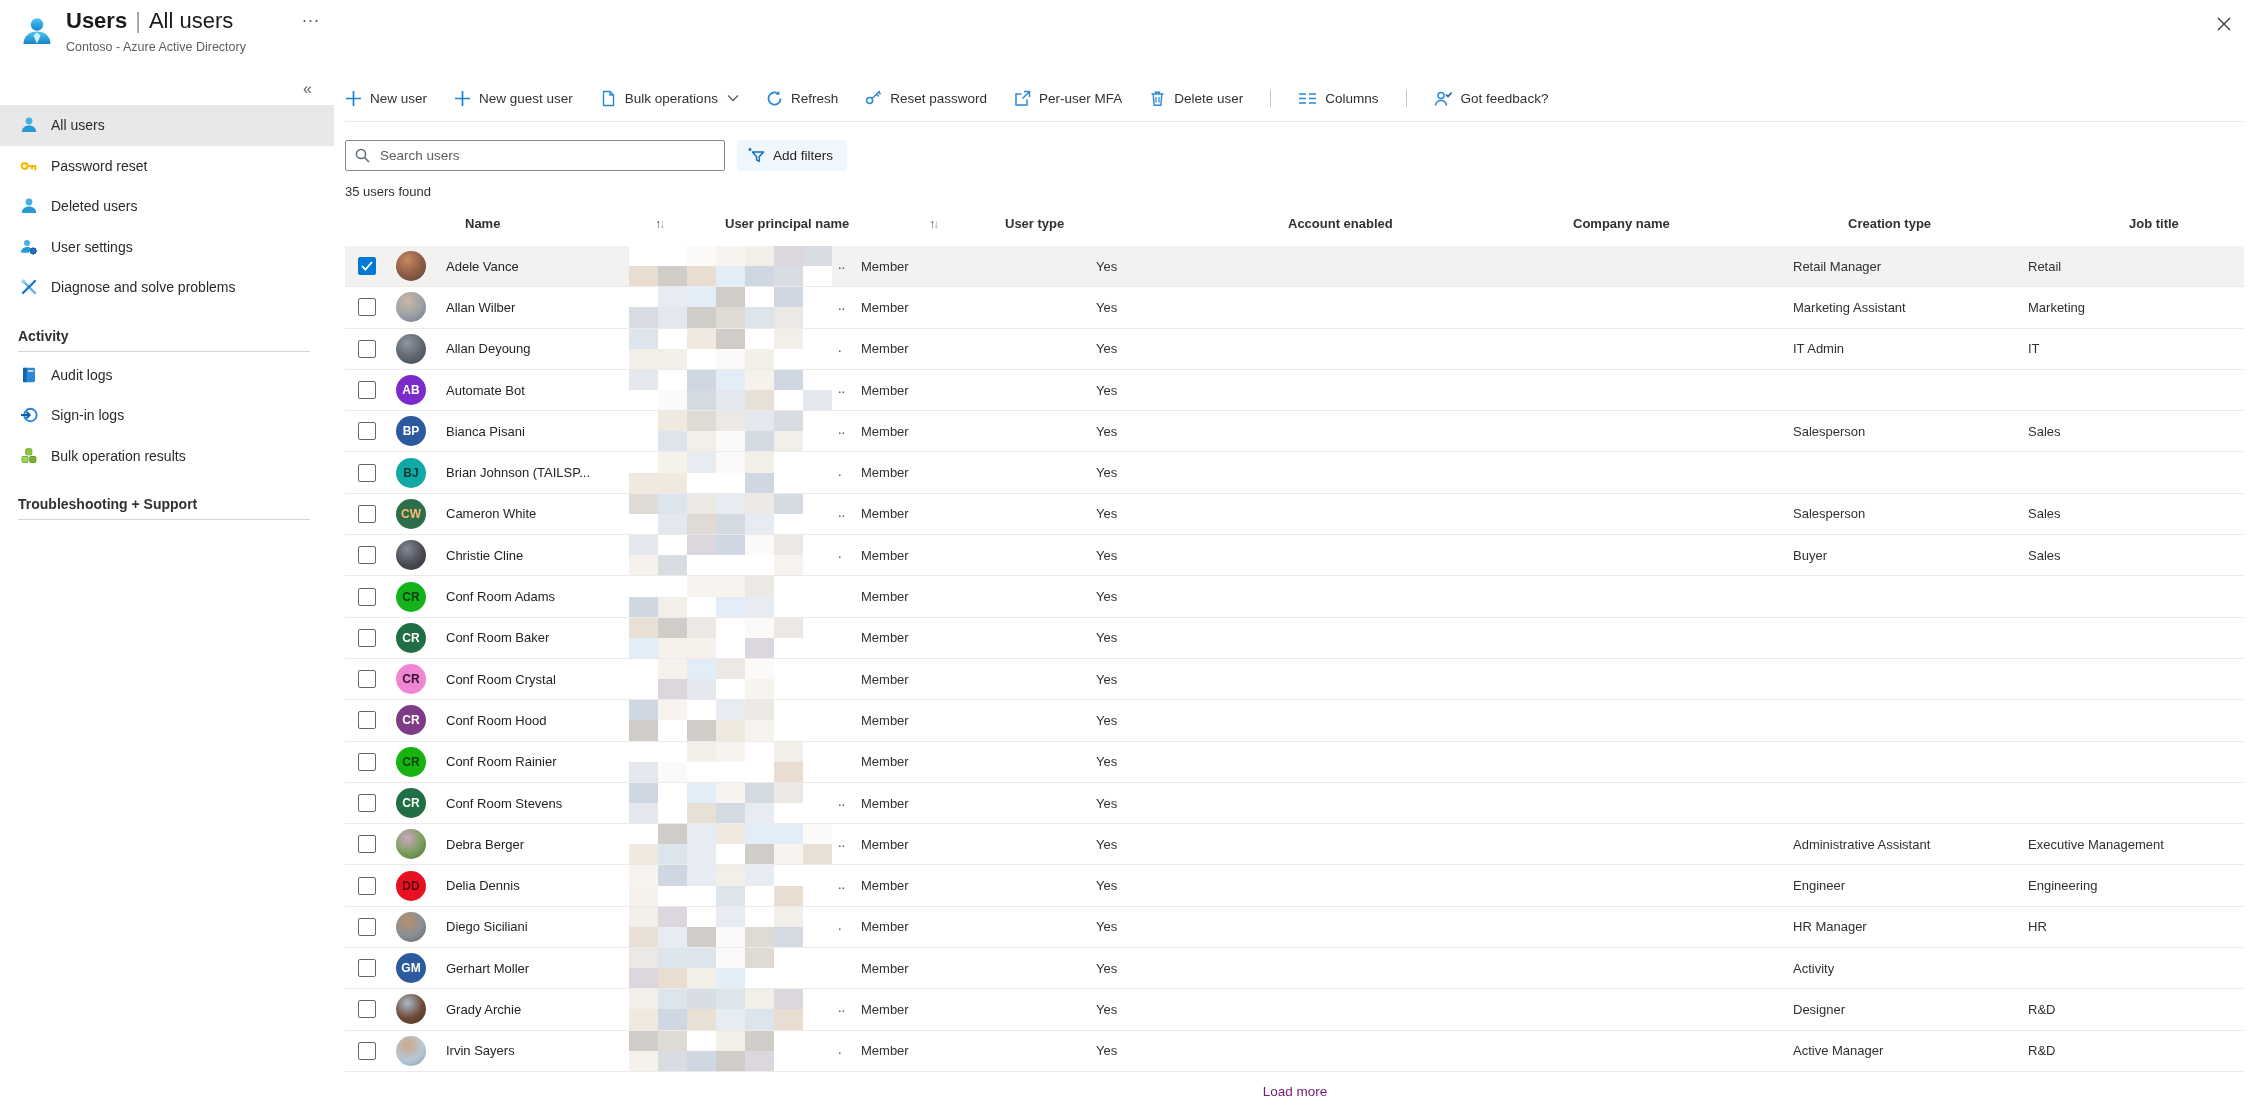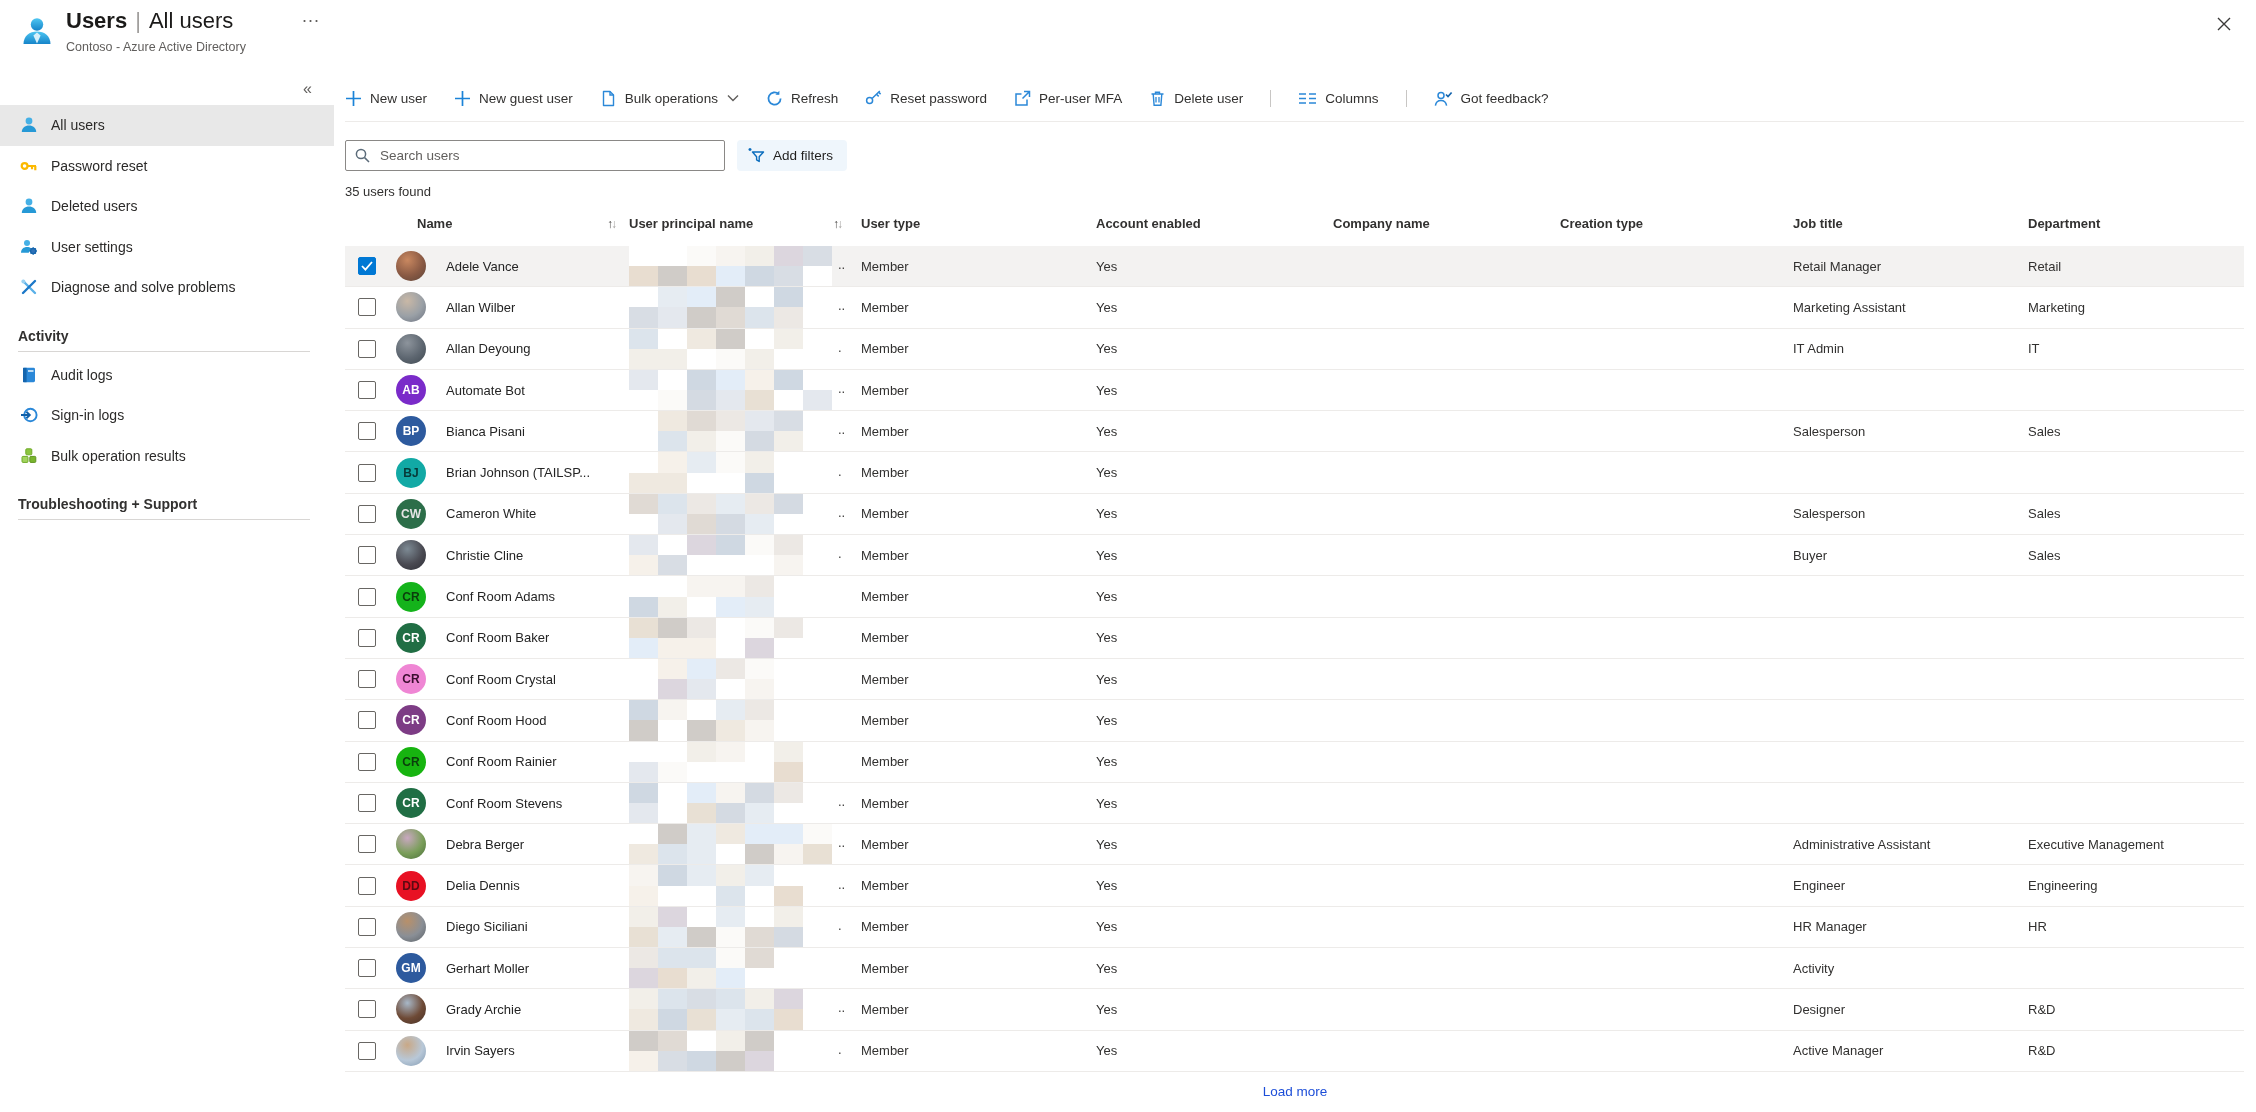--- a/index.html
+++ b/index.html
@@ -40,21 +40,21 @@
   #searchbox{display:flex;align-items:center;width:380px;height:31px;border:1px solid #8a8886;border-radius:2px;background:#fff;box-sizing:border-box;padding:0 8px;}
   #searchbox input{border:none;outline:none;flex:1;font-size:13.5px;font-family:"Liberation Sans",sans-serif;color:#323130;margin-left:7px;background:transparent;}
   #searchbox input::placeholder{color:#605e5c;}
   #addfilters{display:flex;align-items:center;margin-left:12px;height:31px;padding:0 14px 0 10px;background:#eff6fc;border-radius:4px;font-size:13.5px;color:#201f1e;cursor:pointer;}
   #addfilters .tic{margin-right:7px;display:flex;align-items:center;}
   #results-count{margin:13px 0 0 11px;font-size:13px;color:#323130;height:17px;}
 
   
   #table{margin:7px 12px 0 11px;}
   .trow,#thead-row{display:grid;grid-template-columns:44px 240px 232px 235px 237px 227px 233px 235px 216px;align-items:center;}
-  #thead-row{height:31px;margin-bottom:7px;font-size:13px;font-weight:700;color:#323130;}
+  #thead-row{height:31px;margin-bottom:7px;font-size:13px;font-weight:700;color:#323130;gap:48px;}
   .hcell{display:flex;align-items:center;overflow:hidden;white-space:nowrap;}
   .hc-name{padding-left:28px;}
   .sort{display:flex;margin-left:auto;font-size:12px;font-weight:400;cursor:pointer;}
   .sort .up{color:#484644;}
   .sort .dn{color:#a19f9d;margin-left:-2px;}
   .hc-name .sort{margin-right:12px;}
   .hc-upn .sort{margin-right:18px;}
 
   .trow{height:41.3px;border-bottom:1px solid #edebe9;box-sizing:border-box;font-size:13px;color:#323130;cursor:pointer;}
   .trow.sel{background:#f3f2f1;}
@@ -64,21 +64,21 @@
   .cname{display:flex;align-items:center;overflow:hidden;}
   .avatar{width:30px;height:30px;border-radius:50%;margin-left:7px;flex:0 0 30px;display:flex;align-items:center;justify-content:center;font-size:12px;font-weight:700;}
   .nm{margin-left:20px;white-space:nowrap;overflow:hidden;text-overflow:ellipsis;color:#242424;}
   .upncell{position:relative;height:100%;}
   .mosaic{position:absolute;left:0;top:0;bottom:0;display:flex;flex-wrap:wrap;overflow:hidden;align-content:stretch;}
   .tile{height:50%;}
   .ell{position:absolute;left:209px;top:50%;transform:translateY(-62%);font-size:13px;color:#3b3a39;}
   .cell{white-space:nowrap;overflow:hidden;}
 
   #loadmore-wrap{text-align:center;margin-top:10px;}
-  #loadmore{color:#1d4ed8;font-size:13.5px;cursor:pointer;display:inline-block;}
+  #loadmore{color:#701a75;font-size:13.5px;cursor:pointer;display:inline-block;}
 </style>
 </head>
 <body>
 
 <div id="app">
 
   <div id="pagehead">
     <div id="head-icon">
       <svg width="34" height="34" viewBox="0 0 34 34">
         <defs>
@@ -556,21 +556,21 @@
             <div class="cell"></div>
             <div class="cell"></div>
             <div class="cell"></div>
             <div class="cell"></div>
           </div>
           <div class="trow">
             <div class="ccheck">
               <span class="cb"></span>
             </div>
             <div class="cname">
-              <div class="avatar" style="background: rgb(44, 110, 73); color: #e5e5e5;">CW</div>
+              <div class="avatar" style="background: rgb(44, 110, 73); color: #fdba74;">CW</div>
               <span class="nm">Cameron White</span>
             </div>
             <div class="upncell">
               <div class="mosaic" style="width: 181px;">
                 <span class="tile" style="width: 29px; background: rgb(224, 218, 212);"></span>
                 <span class="tile" style="width: 29px; background: rgb(220, 228, 236);"></span>
                 <span class="tile" style="width: 29px; background: rgb(236, 232, 228);"></span>
                 <span class="tile" style="width: 29px; background: rgb(230, 236, 242);"></span>
                 <span class="tile" style="width: 29px; background: rgb(236, 232, 228);"></span>
                 <span class="tile" style="width: 29px; background: rgb(212, 218, 226);"></span>

